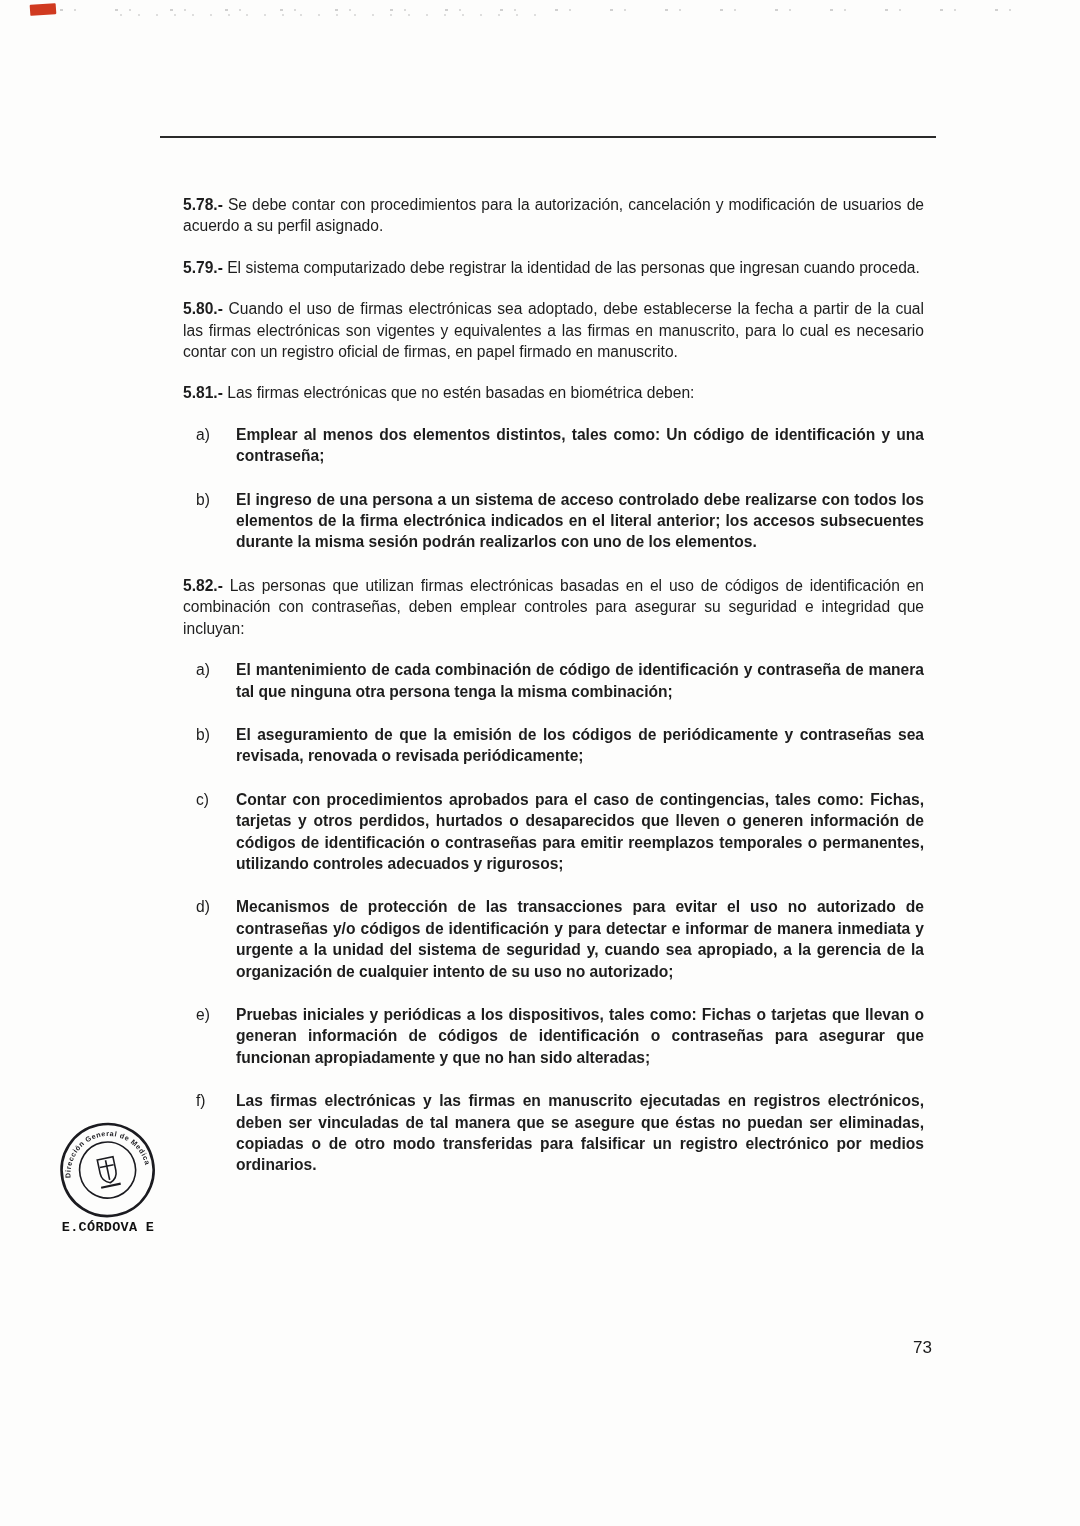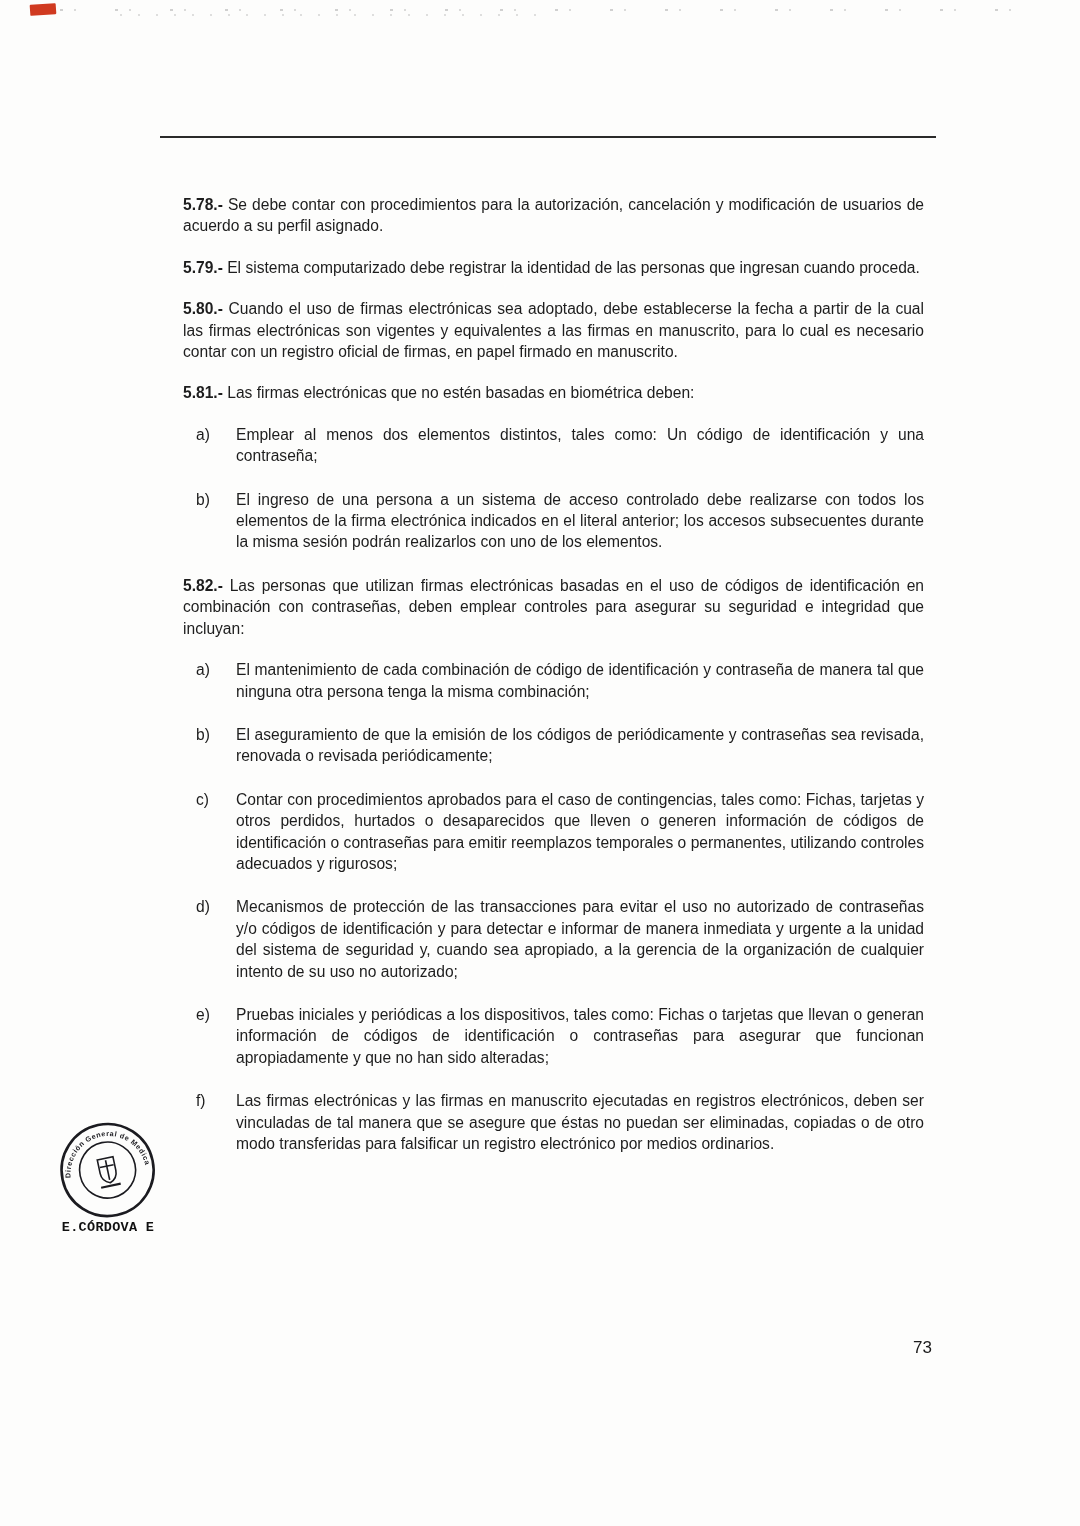--- a/index.html
+++ b/index.html
@@ -39,21 +39,21 @@
   }
   .doc-body {
     position:absolute; top:194px; left:183px; width:741px;
     font-size:15.6px; line-height:21.4px; text-align:justify;
     color:#1d1d1d;
   }
   .section { margin:0 0 20px 0; }
   .section .sec-num { font-weight:bold; }
   .item { display:flex; margin:0 0 22px 0; }
   .item-label { flex:none; width:53px; padding-left:13px; box-sizing:border-box; }
-  .item-text { flex:1; text-align:justify; }
+  .item-text { flex:1; text-align:justify;font-weight:bold; }
   .stamp {
     position:absolute; left:48px; top:1120px; width:120px;
     text-align:center; color:#16161a;
   }
   .seal-wrap { transform:rotate(-12deg); display:inline-block; }
   .stamp-name {
     font-weight:bold; font-size:13.5px; margin-top:-4px; letter-spacing:.3px;
     color:#111;
     font-family:Liberation Mono, monospace;
   }

